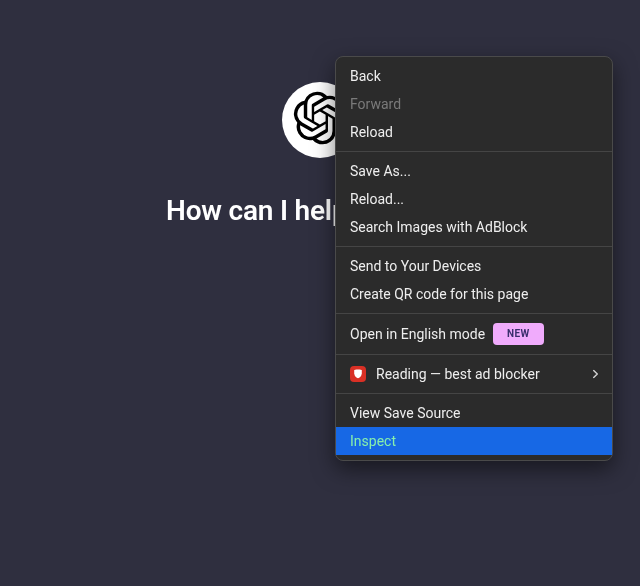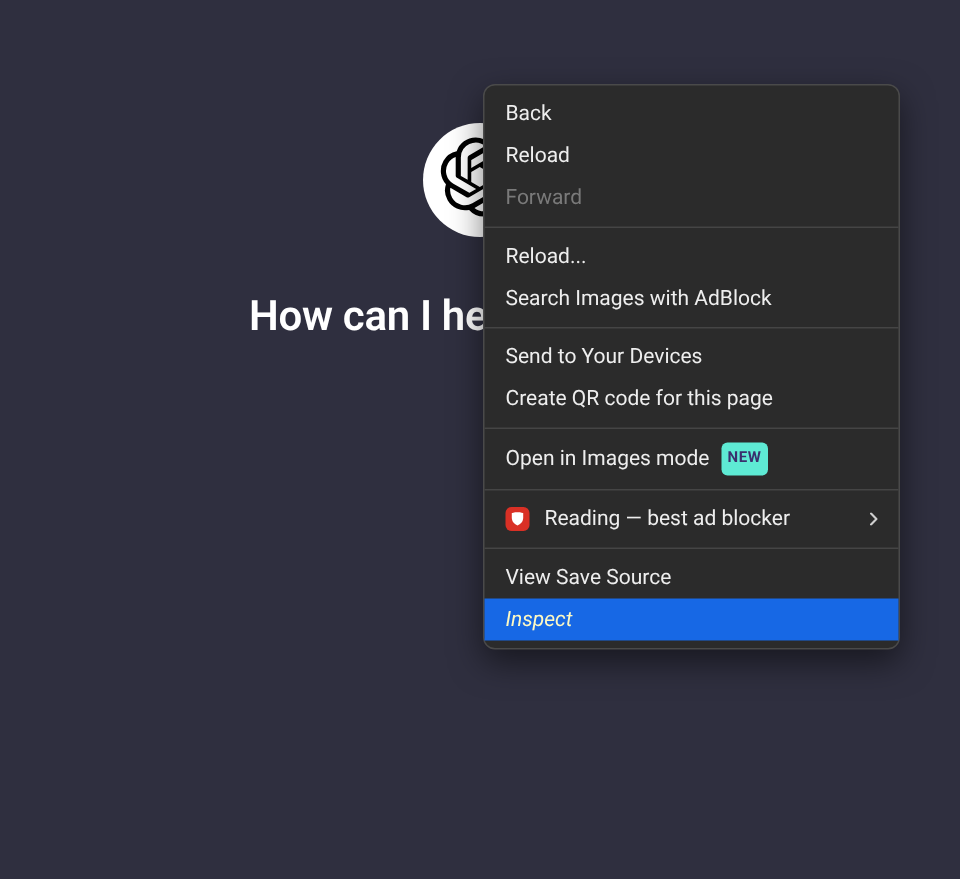--- a/index.html
+++ b/index.html
@@ -41,21 +41,21 @@
   }
   .headline {
     color: #ffffff;
     font-size: 28px;
     font-weight: 600;
     letter-spacing: -0.2px;
   }
 
   .ctx-menu {
     position: absolute;
-    left: 322px;
+    left: 335px;
     top: 56px;
     width: 276px;
     background: #2b2b2b;
     border: 1px solid #4a4a4a;
     border-radius: 8px;
     box-shadow: 0 8px 22px rgba(0,0,0,0.5);
     padding: 5px 0;
     color: #eeeeee;
     font-size: 14px;
   }
@@ -65,36 +65,35 @@
     align-items: center;
     line-height: 20px;
     cursor: default;
     position: relative;
   }
   .ctx-item.disabled {
     color: #7a7a7a;
   }
   .ctx-item.selected {
     background: #1768e5;
-    color: #fef9c3;
-    font-style: italic;
+    color: #86efac;
   }
   .ctx-sep {
     height: 1px;
     background: #454545;
     margin: 5px 0;
   }
   .badge-new {
     display: inline-block;
     margin-left: 8px;
-    padding: 1px 4px;
+    padding: 1px 14px;
     font-size: 10px;
     font-weight: 700;
     border-radius: 4px;
-    background: #5eead4;
+    background: #f0abfc;
     color: #3a2f6d;
     letter-spacing: 0.4px;
   }
   .ext-icon {
     width: 16px;
     height: 16px;
     border-radius: 4px;
     background: #d93025;
     margin-right: 10px;
     display: inline-flex;
@@ -126,49 +125,52 @@
       </span>
     </div>
     <div class="headline">How can I help you today</div>
   </div>
 
   <div class="ctx-menu">
 
     <div class="ctx-item">
       <span>Back</span>
     </div>
+    <div class="ctx-item disabled">
+      <span>Forward</span>
+    </div>
     <div class="ctx-item">
       <span>Reload</span>
-    </div>
-    <div class="ctx-item disabled">
-      <span>Forward</span>
     </div>
 
     <div class="ctx-sep"></div>
 
+    <div class="ctx-item">
+      <span>Save As...</span>
+    </div>
     <div class="ctx-item">
       <span>Reload...</span>
     </div>
     <div class="ctx-item">
       <span>Search Images with AdBlock</span>
     </div>
 
     <div class="ctx-sep"></div>
 
     <div class="ctx-item">
       <span>Send to Your Devices</span>
     </div>
     <div class="ctx-item">
       <span>Create QR code for this page</span>
     </div>
 
     <div class="ctx-sep"></div>
 
     <div class="ctx-item">
-      <span>Open in Images mode</span>
+      <span>Open in English mode</span>
       <span class="badge-new">NEW</span>
     </div>
 
     <div class="ctx-sep"></div>
 
     <div class="ctx-item">
       <span class="ext-icon">
         <svg viewBox="0 0 10 10">
             <path d="M5 0.5 C2.7 0.5 1.2 1 1.2 1 v3.2 c0 3 2.4 4.6 3.8 5.1 1.4-0.5 3.8-2.1 3.8-5.1 V1 C8.8 1 7.3 0.5 5 0.5 Z" fill="#ffffff"></path>
           </svg>

